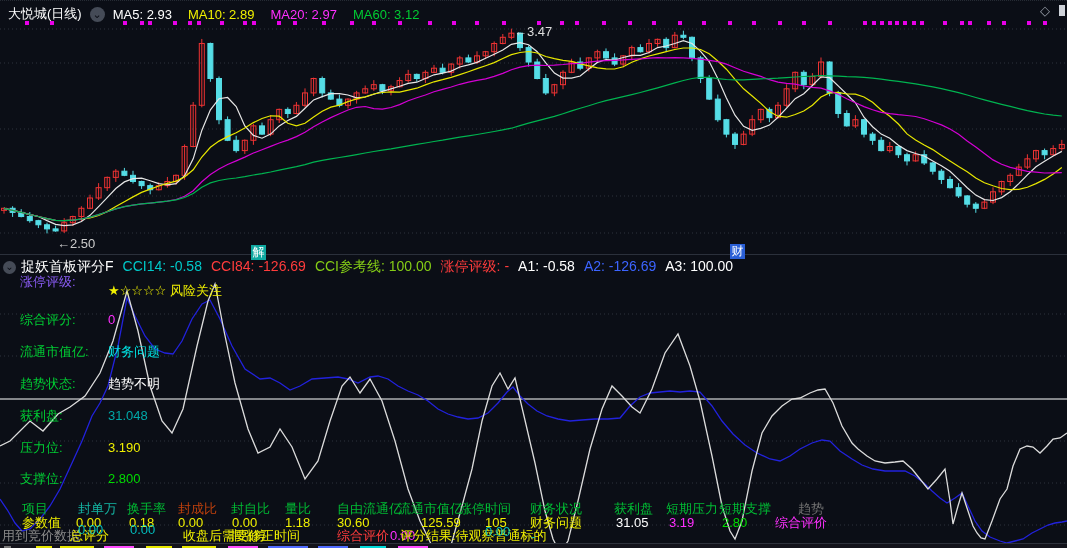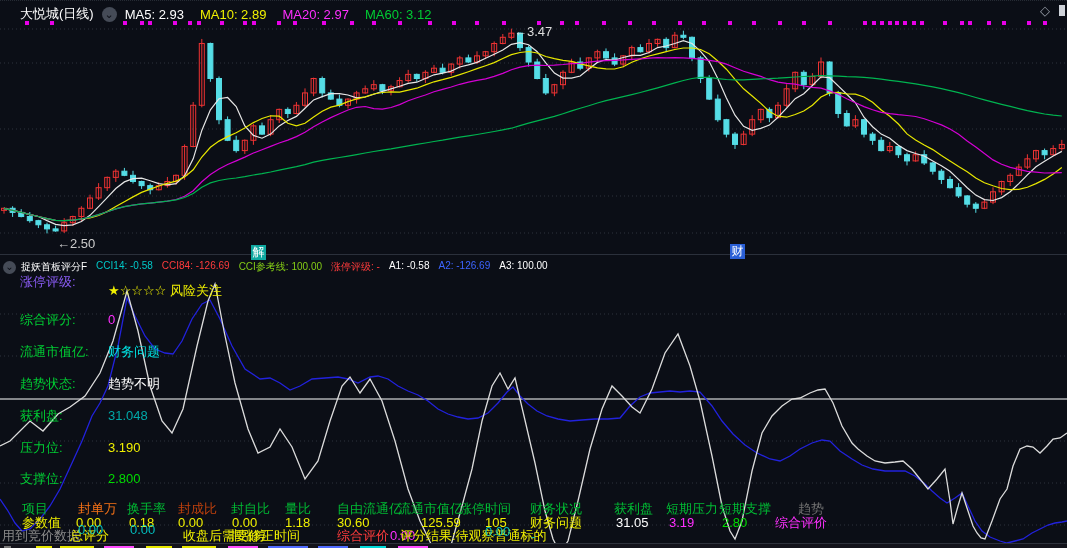--- a/index.html
+++ b/index.html
@@ -1,28 +1,28 @@
 <!DOCTYPE html>
 <html><head>
 <meta charset="utf-8">
 <style>
   html,body{margin:0;padding:0;background:#000;}
   .stage{position:relative;width:1067px;height:548px;background:#0b0e16;overflow:hidden;
          font-family:"Liberation Sans","DejaVu Sans",sans-serif;border-top:1px dotted #262b34;}
   svg{position:absolute;left:0;top:0;}
-  .titlebar{position:absolute;left:0;top:0;width:100%;height:26px;display:flex;align-items:center;padding-left:20px;box-sizing:border-box;z-index:5;}
+  .titlebar{position:absolute;left:0;top:0;width:100%;height:26px;display:flex;align-items:center;padding-left:8px;box-sizing:border-box;z-index:5;}
   .symbol{color:#fff;font-size:13px;margin-right:8px;white-space:nowrap;}
   .circle-btn{width:15px;height:15px;border-radius:50%;background:#454b57;color:#0b0e16;font-size:11px;line-height:14px;text-align:center;margin-right:8px;flex:0 0 auto;}
   .ma-item{font-size:13px;margin-right:16px;white-space:nowrap;}
   .overlay{position:absolute;left:0;top:0;width:1067px;height:548px;z-index:4;pointer-events:none;}
   .abs{position:absolute;white-space:nowrap;font-size:13px;line-height:14px;}
   .badge{position:absolute;width:15px;height:15px;font-size:12px;line-height:15px;text-align:center;color:#fff;}
   .ind-header{position:absolute;left:0;top:257px;width:100%;height:18px;display:flex;align-items:center;padding-left:3px;box-sizing:border-box;z-index:5;}
   .ind-header .circle-btn{width:13px;height:13px;line-height:12px;font-size:10px;margin-right:5px;}
-  .ind-item{font-size:10px;margin-right:9px;white-space:nowrap;}
+  .ind-item{font-size:14px;margin-right:9px;white-space:nowrap;}
   .divider{position:absolute;left:0;top:253px;width:100%;height:1px;background:#2b303b;z-index:3;}
   .bottombar{position:absolute;left:0;top:542px;width:100%;height:6px;background:#13131b;border-top:1px solid #2e323c;z-index:6;}
   .frag{position:absolute;top:2px;height:3px;}
   .corner-diamond{position:absolute;top:2px;left:1040px;color:#9aa0ab;font-size:13px;z-index:6;}
   .corner-sliver{position:absolute;top:4px;left:1059px;width:6px;height:11px;background:#cfd3da;z-index:6;}
 </style>
 </head>
 <body>
 
 <div class="stage">
@@ -384,21 +384,21 @@
       <span class="abs" style="left: 20px; top: 376px; color: rgb(0, 204, 51);">趋势状态:</span>
       <span class="abs" style="left: 108px; top: 376px; color: rgb(255, 255, 255);">趋势不明</span>
       <span class="abs" style="left: 20px; top: 408px; color: rgb(0, 204, 51);">获利盘:</span>
       <span class="abs" style="left: 108px; top: 408px; color: rgb(0, 168, 168);">31.048</span>
       <span class="abs" style="left: 20px; top: 440px; color: rgb(0, 204, 51);">压力位:</span>
       <span class="abs" style="left: 108px; top: 440px; color: rgb(240, 240, 0);">3.190</span>
       <span class="abs" style="left: 20px; top: 471px; color: rgb(0, 204, 51);">支撑位:</span>
       <span class="abs" style="left: 108px; top: 471px; color: rgb(0, 221, 0);">2.800</span>
       <span class="abs" style="left: 22px; top: 501px; color: rgb(0, 187, 51);">项目</span>
       <span class="abs" style="left: 22px; top: 515px; color: rgb(240, 240, 0);">参数值</span>
-      <span class="abs" style="left: 78px; top: 501px; color: #f97316;">封单万</span>
+      <span class="abs" style="left: 78px; top: 501px; color: #14b8a6;">封单万</span>
       <span class="abs" style="left: 76px; top: 515px; color: rgb(240, 240, 0);">0.00</span>
       <span class="abs" style="left: 127px; top: 501px; color: rgb(0, 187, 51);">换手率</span>
       <span class="abs" style="left: 129px; top: 515px; color: rgb(240, 240, 0);">0.18</span>
       <span class="abs" style="left: 178px; top: 501px; color: #c2410c;">封成比</span>
       <span class="abs" style="left: 178px; top: 515px; color: rgb(240, 240, 0);">0.00</span>
       <span class="abs" style="left: 231px; top: 501px; color: rgb(0, 187, 51);">封自比</span>
       <span class="abs" style="left: 232px; top: 515px; color: rgb(240, 240, 0);">0.00</span>
       <span class="abs" style="left: 285px; top: 501px; color: rgb(0, 187, 51);">量比</span>
       <span class="abs" style="left: 285px; top: 515px; color: rgb(240, 240, 0);">1.18</span>
       <span class="abs" style="left: 337px; top: 501px; color: rgb(0, 187, 51);">自由流通亿</span>

